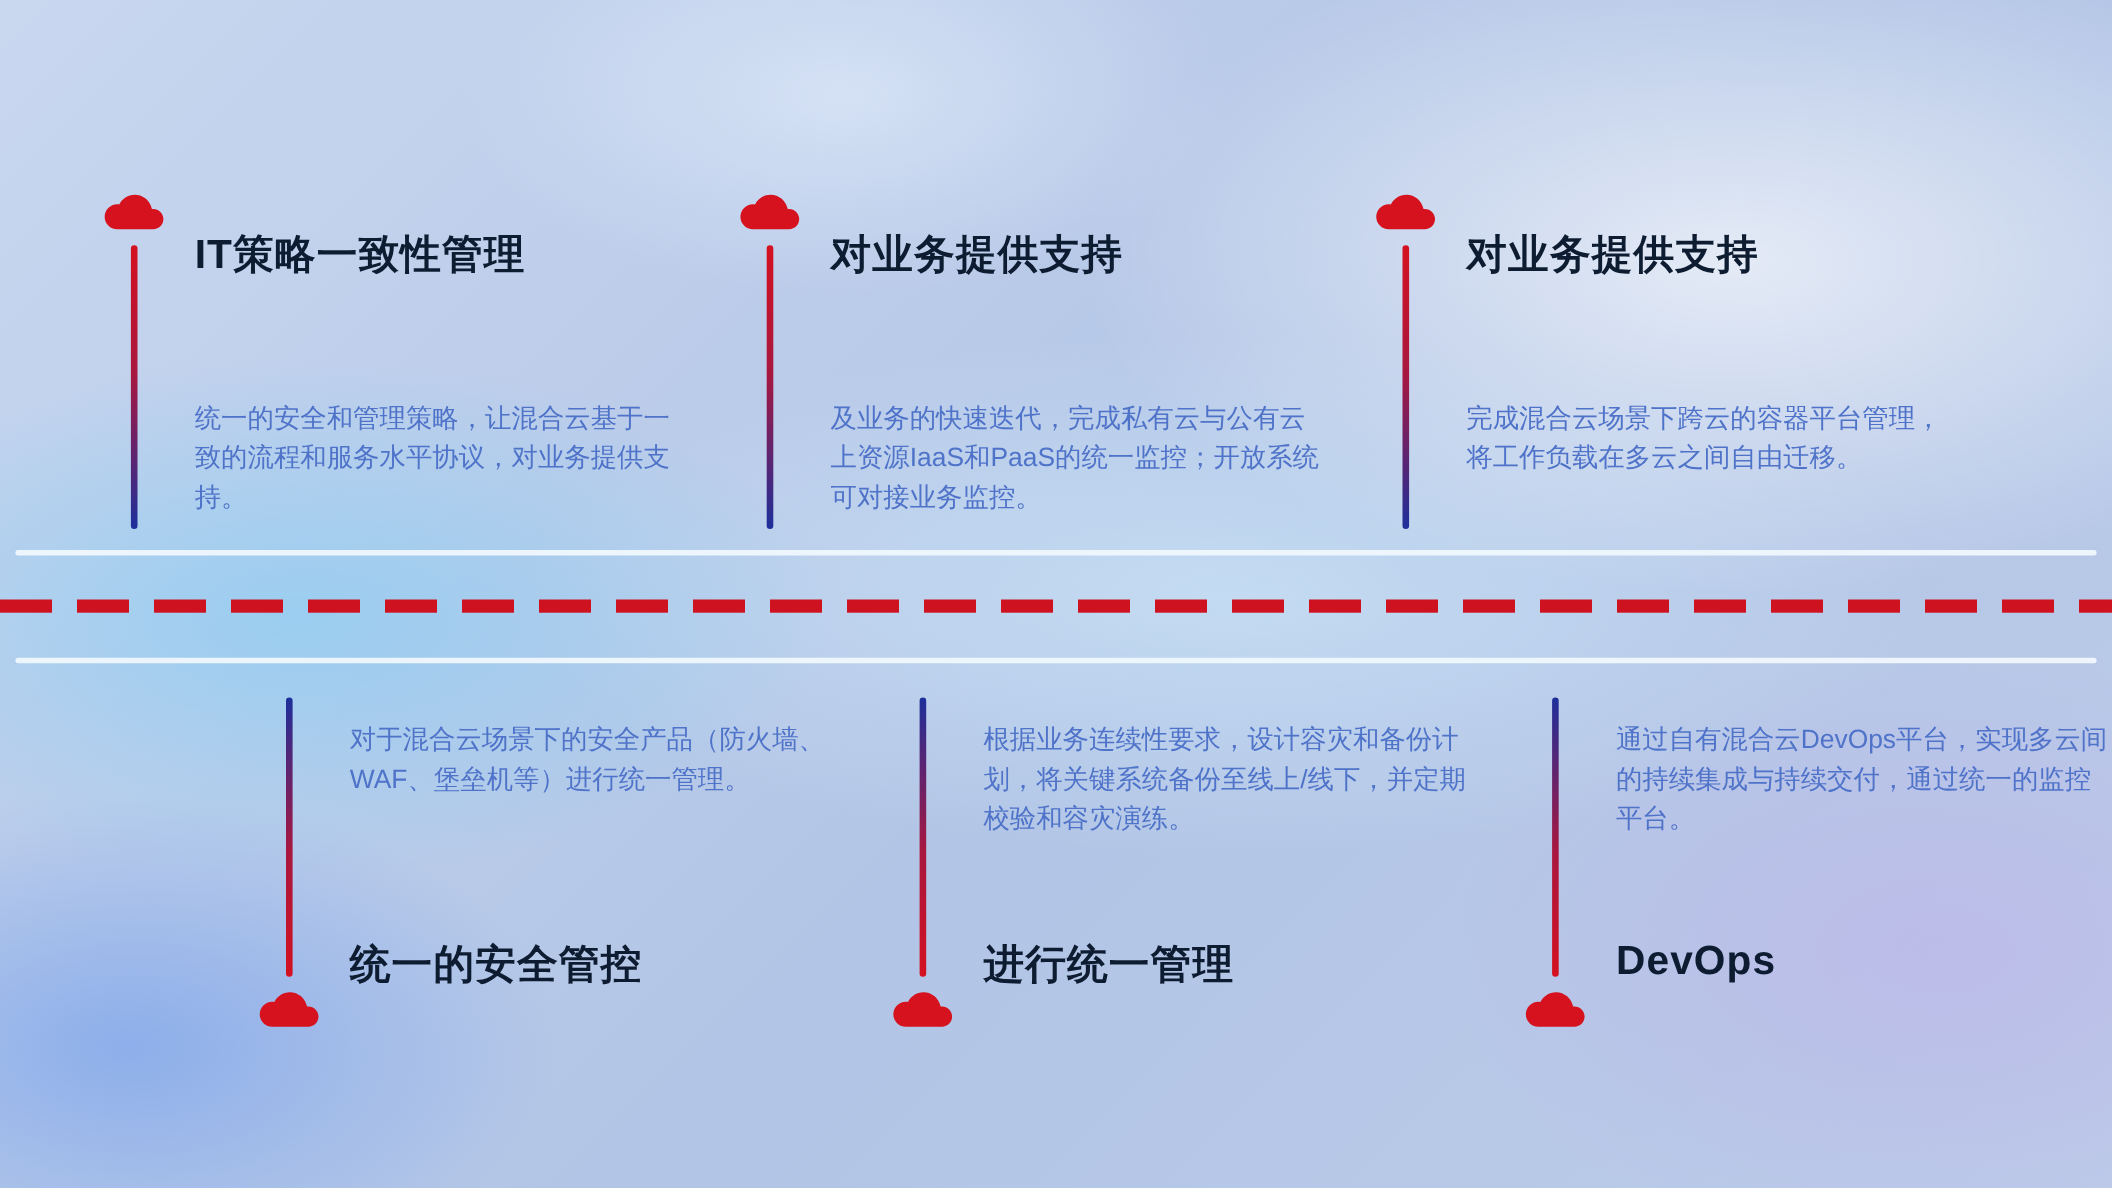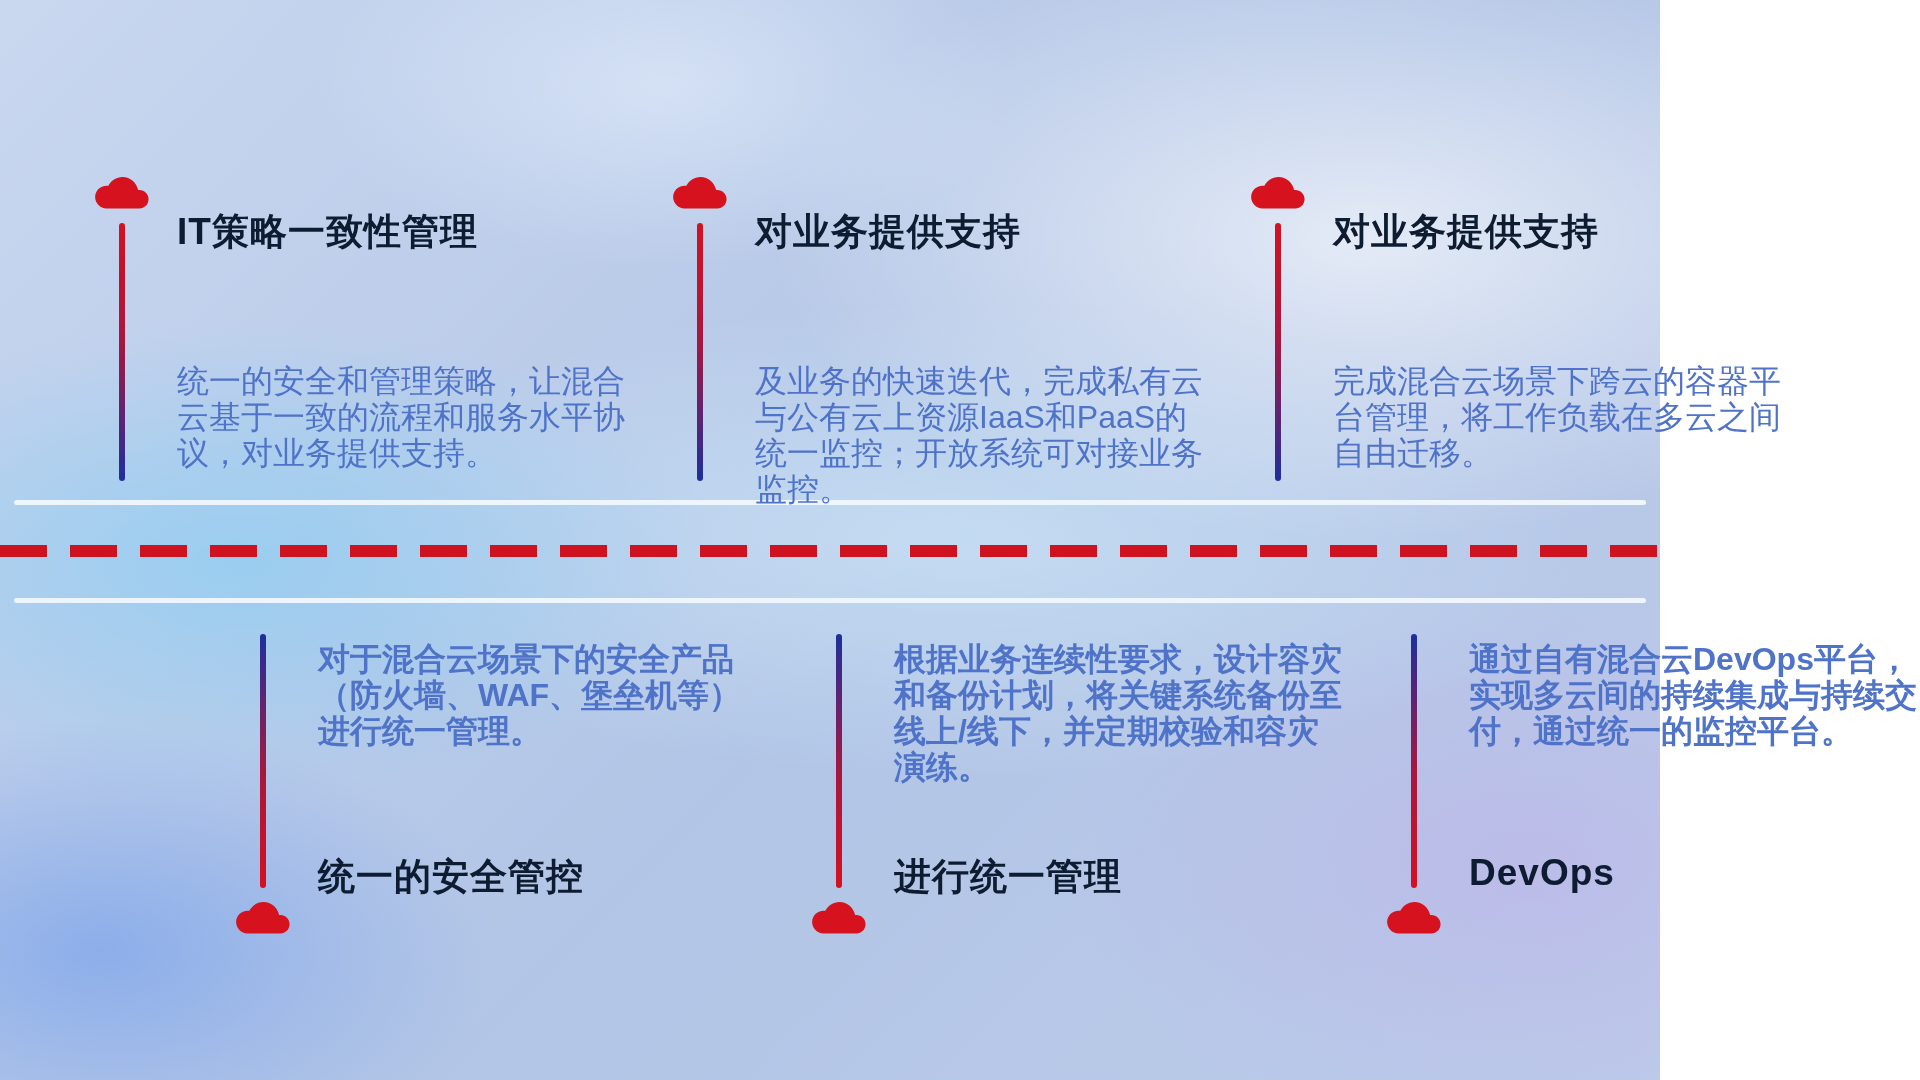--- a/index.html
+++ b/index.html
@@ -6,21 +6,21 @@
 
   html, body {
     width: 1920px;
     height: 1080px;
     overflow: hidden;
     font-family: "Liberation Sans", "DejaVu Sans", sans-serif;
   }
 
   .stage {
     position: relative;
-    width: 1660px;
+    width: 1920px;
     height: 1080px;
     background:
       radial-gradient(ellipse 700px 340px at 14% 52%, rgba(125, 205, 245, 0.55), transparent 70%),
       radial-gradient(ellipse 820px 420px at 82% 22%, rgba(255, 255, 255, 0.65), transparent 72%),
       radial-gradient(ellipse 560px 330px at 6% 88%, rgba(95, 145, 235, 0.5), transparent 70%),
       radial-gradient(ellipse 900px 330px at 58% 50%, rgba(210, 238, 252, 0.55), transparent 72%),
       radial-gradient(ellipse 640px 380px at 92% 80%, rgba(190, 172, 232, 0.45), transparent 72%),
       radial-gradient(ellipse 500px 260px at 40% 8%, rgba(235, 244, 255, 0.5), transparent 70%),
       linear-gradient(135deg, #c9d7ef 0%, #b2c5e6 55%, #bccbe9 100%);
   }
@@ -91,26 +91,26 @@
     color: #0e1c31;
     white-space: nowrap;
   }
   .item-top .item-title    { top: 42px; }
   .item-bottom .item-title { top: 198px; margin-top: 20px; }
 
   .item-desc {
     position: absolute;
     left: 58px;
     width: 452px;
-    font-size: 32px;
+    font-size: 24px;
     line-height: 36px;
     color: #4f73c9;
   }
   .item-top .item-desc    { top: 198px; }
-  .item-bottom .item-desc { top: 7px; font-weight: bold; }
+  .item-bottom .item-desc { top: 21px; }
 
   
   #item-t1 { left: 119px;  top: 165px; }
   #item-t2 { left: 697px;  top: 165px; }
   #item-t3 { left: 1275px; top: 165px; }
   #item-b1 { left: 260px;  top: 634px; }
   #item-b2 { left: 836px;  top: 634px; }
   #item-b3 { left: 1411px; top: 634px; }
 </style>
 </head>

